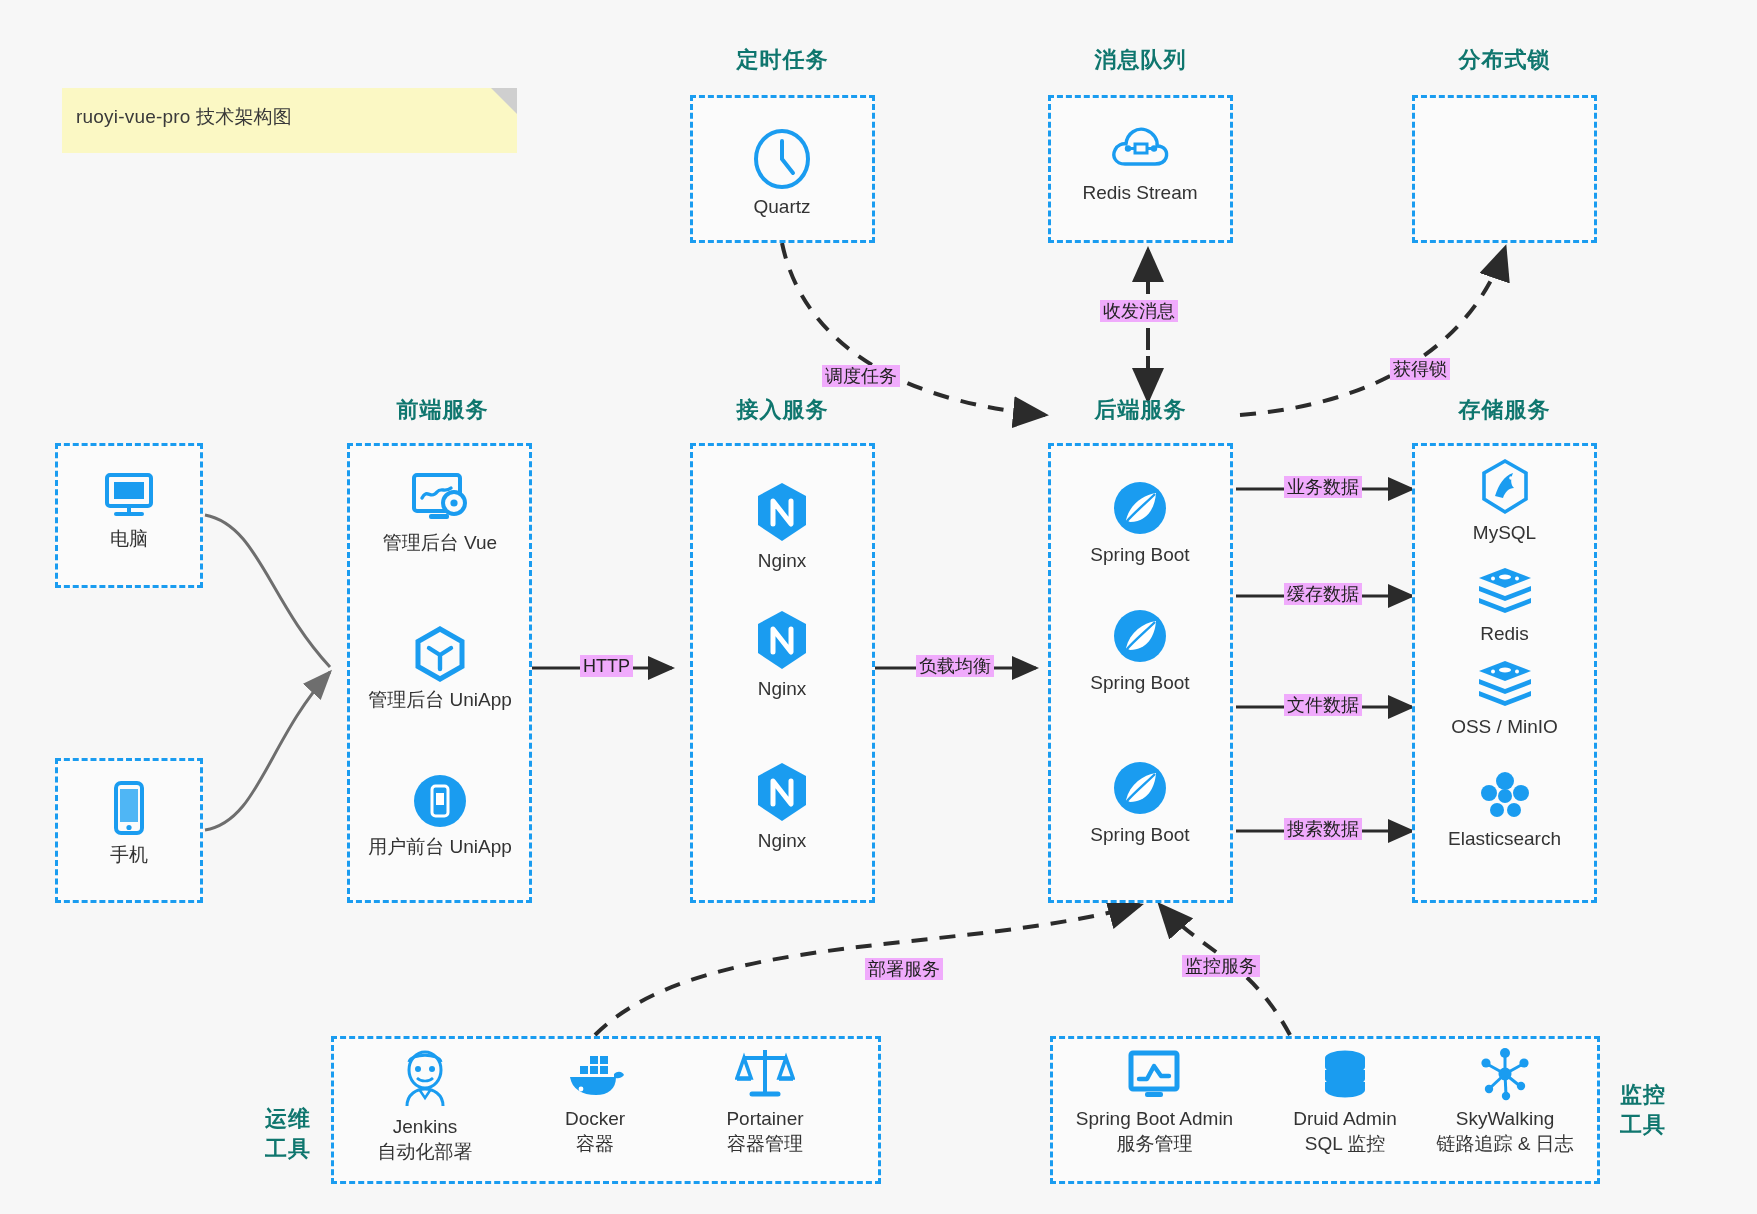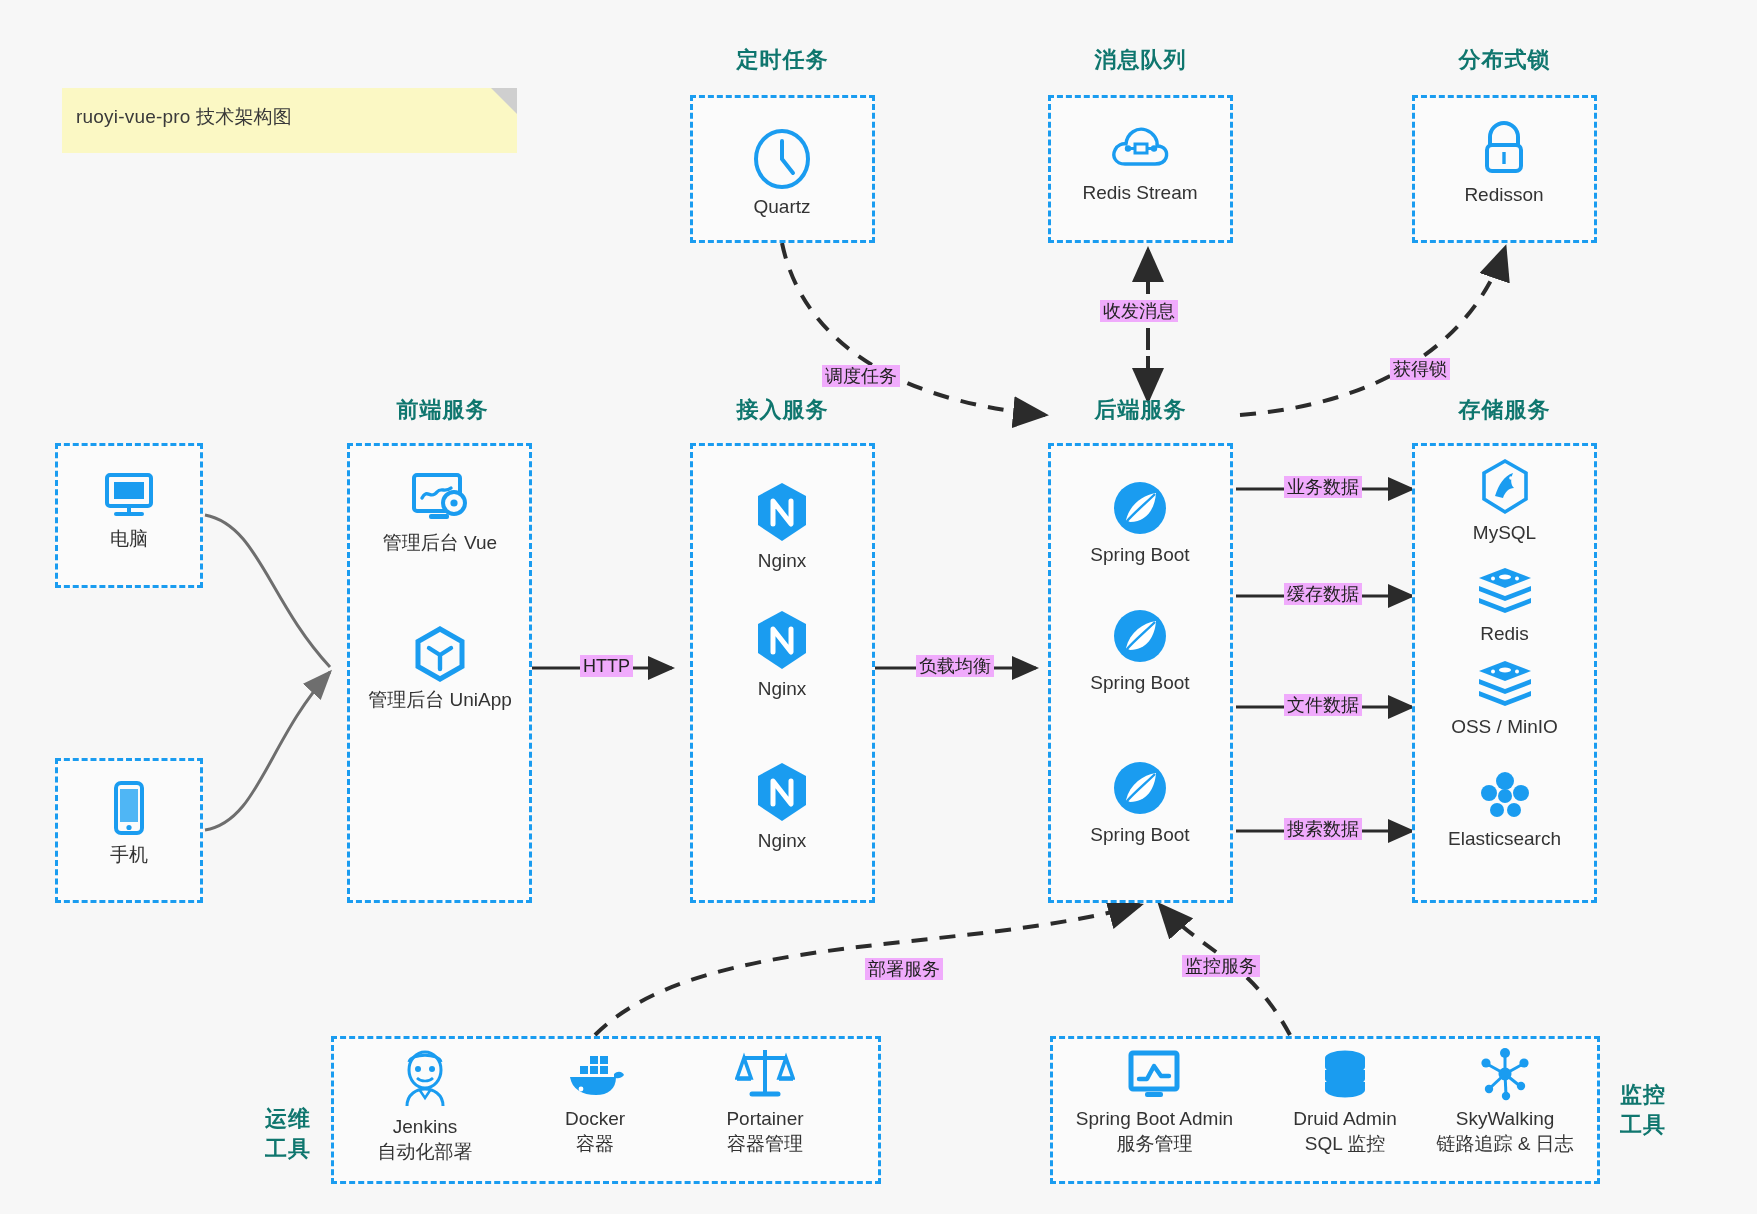--- a/index.html
+++ b/index.html
@@ -135,28 +135,20 @@
       <circle cx="19" cy="28.5" r="3.2" fill="#1a9cf0"></circle>
       <circle cx="45" cy="28.5" r="3.2" fill="#1a9cf0"></circle>
       <line x1="22" y1="28.5" x2="26" y2="28.5" stroke="#1a9cf0" stroke-width="3"></line>
       <line x1="38" y1="28.5" x2="42" y2="28.5" stroke="#1a9cf0" stroke-width="3"></line>
     </svg>
     <div class="cap">Redis Stream</div>
   </div>
 
   <div class="grp-title" style="left:1412px;top:45px;width:185px;">分布式锁</div>
   <div class="dbox" style="left:1412px;top:95px;width:185px;height:148px;"></div>
-  <div class="node" style="left:1434px;top:118px;width:140px;">
-    <svg class="ic" width="58" height="60" viewBox="0 0 58 60">
-      <path d="M15,28 L15,19 A14,14 0 0 1 43,19 L43,28" fill="none" stroke="#1a9cf0" stroke-width="4"></path>
-      <rect x="12" y="27" width="34" height="26" rx="5" fill="none" stroke="#1a9cf0" stroke-width="4"></rect>
-      <line x1="29" y1="34" x2="29" y2="46" stroke="#1a9cf0" stroke-width="3.4"></line>
-    </svg>
-    <div class="cap">Redisson</div>
-  </div>
 
   <div class="grp-title" style="left:350px;top:395px;width:185px;">前端服务</div>
   <div class="grp-title" style="left:690px;top:395px;width:185px;">接入服务</div>
   <div class="grp-title" style="left:1048px;top:395px;width:185px;">后端服务</div>
   <div class="grp-title" style="left:1412px;top:395px;width:185px;">存储服务</div>
 
   <div class="dbox" style="left:55px;top:443px;width:148px;height:145px;"></div>
   <div class="node" style="left:70px;top:470px;width:118px;">
     <svg class="ic" width="56" height="52" viewBox="0 0 56 52">
       <rect x="6" y="5" width="44" height="31" rx="3" fill="none" stroke="#1a9cf0" stroke-width="4"></rect>
@@ -187,20 +179,28 @@
       <circle cx="45" cy="33" r="3.6" fill="#1a9cf0"></circle>
     </svg>
     <div class="cap">管理后台 Vue</div>
   </div>
   <div class="node" style="left:360px;top:625px;width:160px;">
     <svg class="ic" width="58" height="58" viewBox="0 0 58 58">
       <path d="M29,4 L51,16.5 L51,41.5 L29,54 L7,41.5 L7,16.5 Z" fill="none" stroke="#1a9cf0" stroke-width="5"></path>
       <path d="M29,30 L29,44 M29,30 L18,23 M29,30 L40,23" fill="none" stroke="#1a9cf0" stroke-width="4.4" stroke-linecap="round"></path>
     </svg>
     <div class="cap">管理后台 UniApp</div>
+  </div>
+  <div class="node" style="left:360px;top:772px;width:160px;">
+    <svg class="ic" width="58" height="58" viewBox="0 0 58 58">
+      <circle cx="29" cy="29" r="26" fill="#1a9cf0"></circle>
+      <rect x="21" y="14" width="16" height="30" rx="3.5" fill="none" stroke="#ffffff" stroke-width="3"></rect>
+      <rect x="25" y="21" width="8" height="12" fill="#ffffff"></rect>
+    </svg>
+    <div class="cap">用户前台 UniApp</div>
   </div>
 
   <div class="dbox" style="left:690px;top:443px;width:185px;height:460px;"></div>
   <div class="node" style="left:712px;top:480px;width:140px;">
     <svg class="ic" width="58" height="64" viewBox="0 0 58 64">
       <path d="M29,3 L53,16 L53,45 L29,61 L5,45 L5,16 Z" fill="#1a9cf0"></path>
       <path d="M20,44 L20,21 L38,44 L38,21" fill="none" stroke="#ffffff" stroke-width="5" stroke-linejoin="round" stroke-linecap="round"></path>
     </svg>
     <div class="cap">Nginx</div>
   </div>

